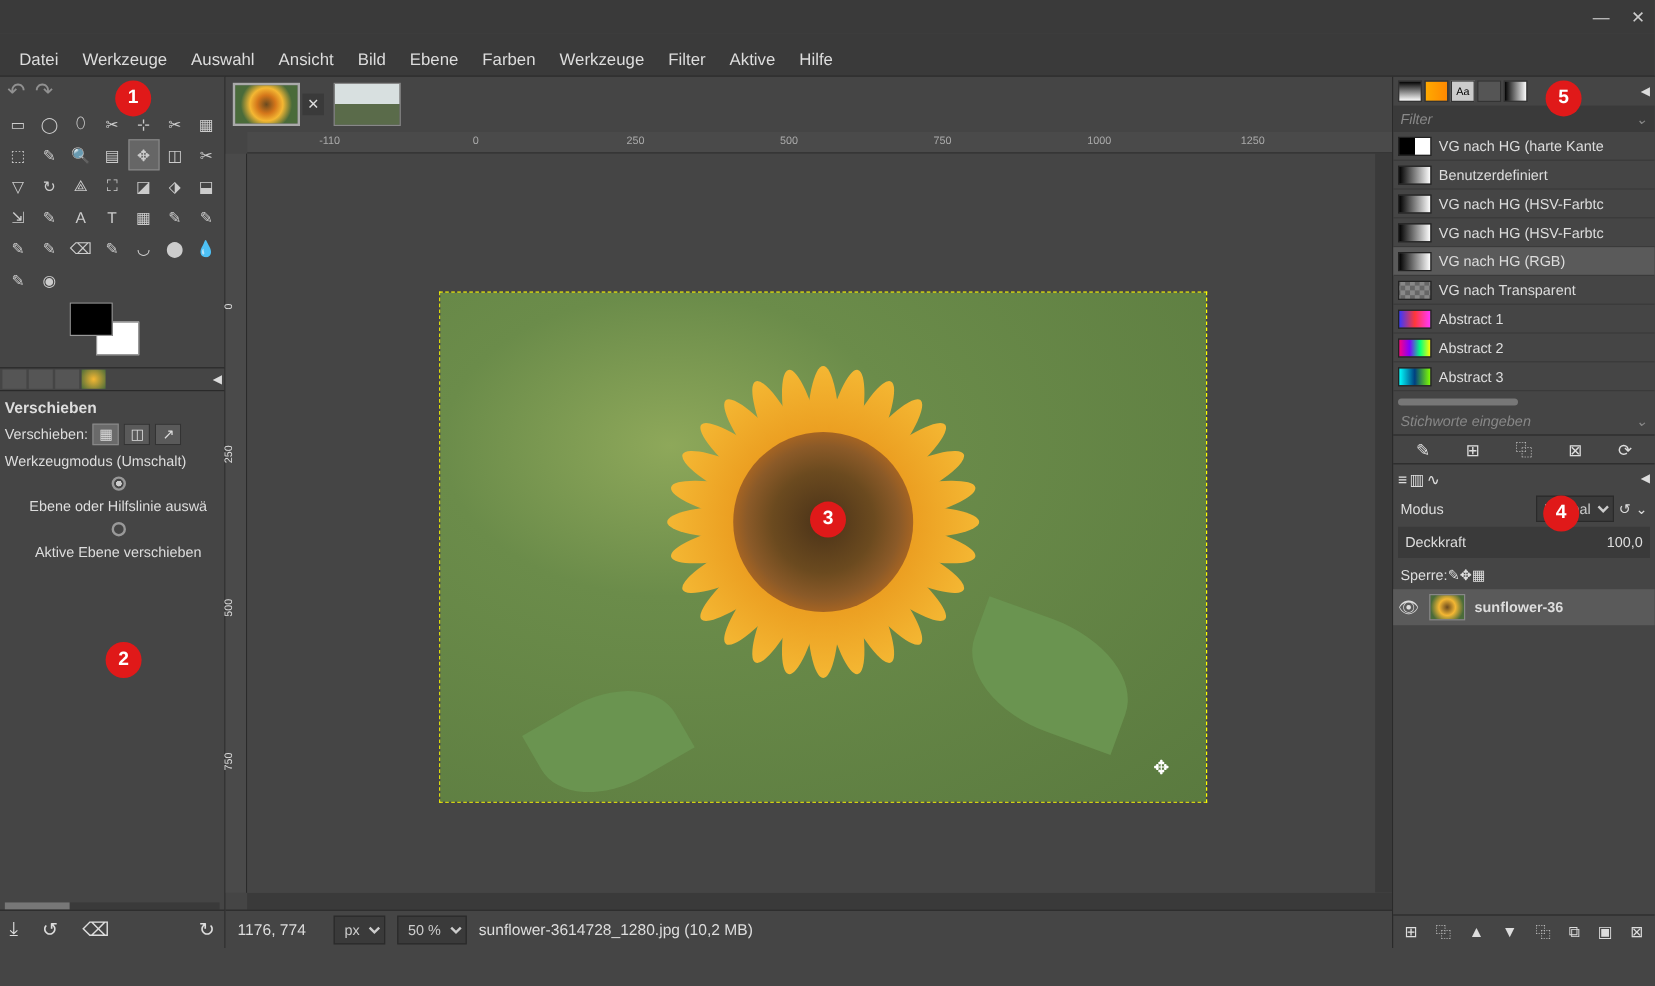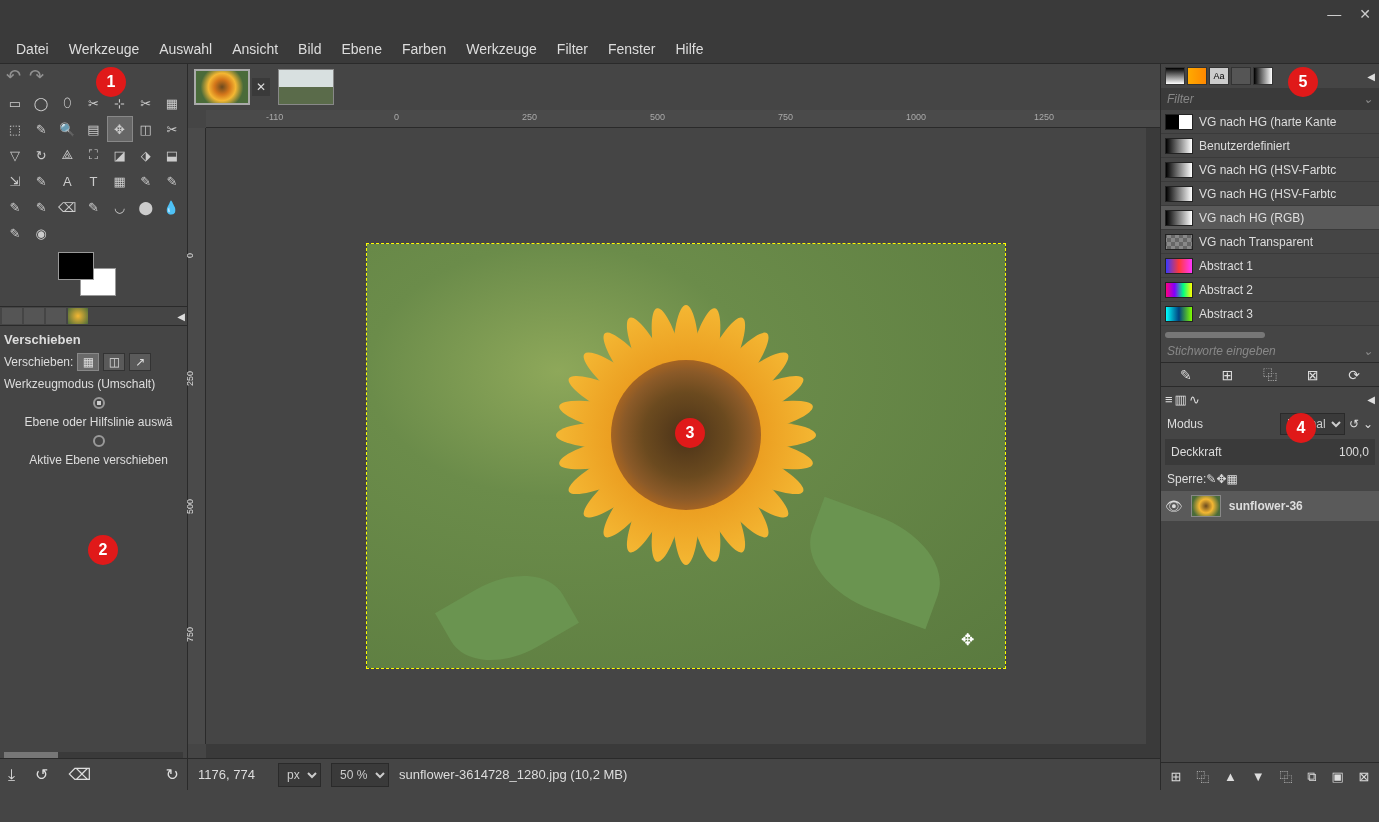--- a/index.html
+++ b/index.html
@@ -97,21 +97,21 @@
 <div class="menubar">
     <span class="menu-item">Datei</span>
     <span class="menu-item">Werkzeuge</span>
     <span class="menu-item">Auswahl</span>
     <span class="menu-item">Ansicht</span>
     <span class="menu-item">Bild</span>
     <span class="menu-item">Ebene</span>
     <span class="menu-item">Farben</span>
     <span class="menu-item">Werkzeuge</span>
     <span class="menu-item">Filter</span>
-    <span class="menu-item">Fenster</span>
+    <span class="menu-item">Aktive</span>
     <span class="menu-item">Hilfe</span>
   </div>
 
 <div class="main">
 
   <div class="left-panel">
     <div class="undo-icons">
       <span>↶</span>
       <span>↷</span>
     </div>

